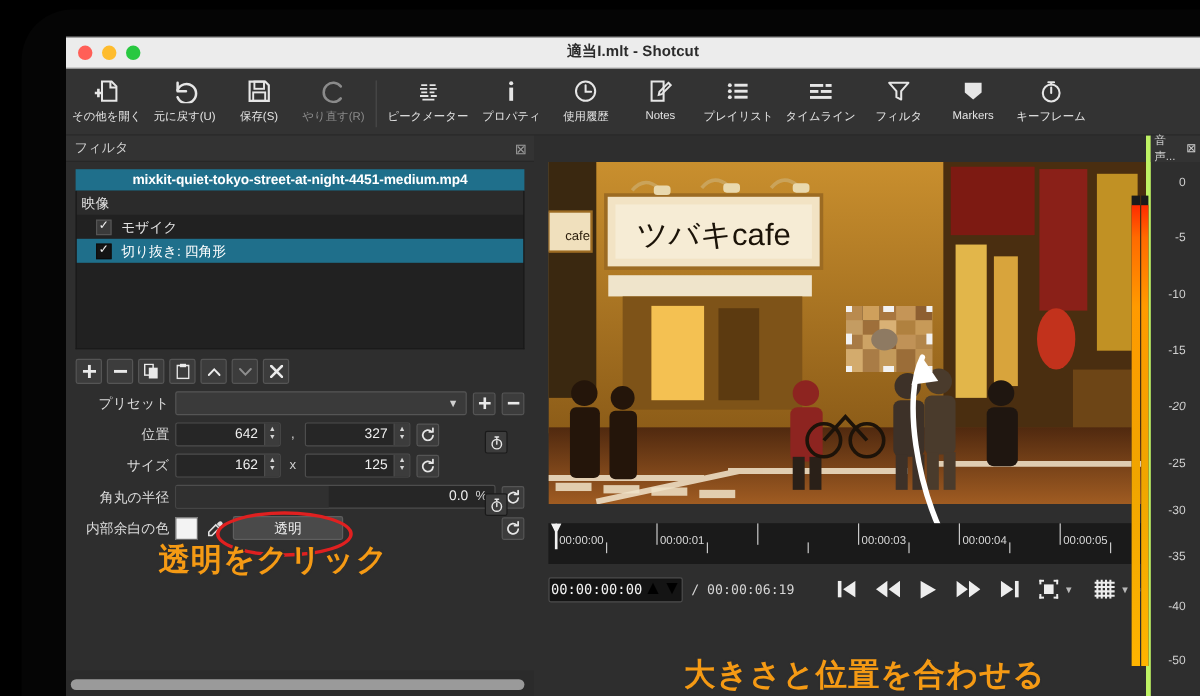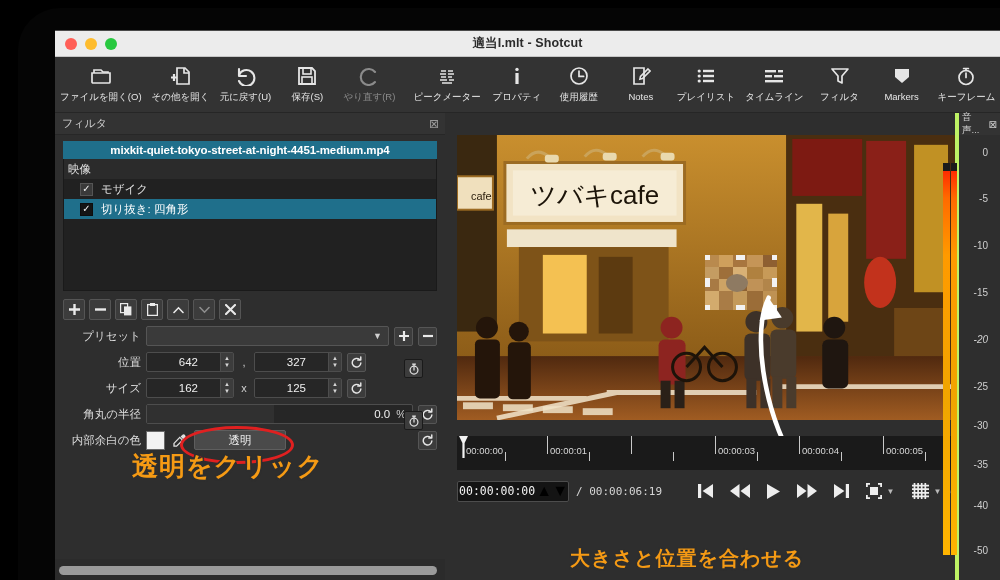--- a/index.html
+++ b/index.html
@@ -92,21 +92,21 @@
   .plab { width:78px; text-align:right; font-size:11.5px; color:#dcdcdc; flex:0 0 auto; }
   .combo {
     flex:1; height:20px; background:#3a3a3a; border:1px solid #555; border-radius:2px;
     display:flex; align-items:center; justify-content:flex-end; padding-right:6px;
     color:#cfcfcf; font-size:9px;
   }
   .spin {
     height:20px; background:#262626; border:1px solid #4d4d4d; border-radius:2px;
     display:flex; align-items:center; width:88px;
   }
-  .spin .v { flex:1; text-align:right; padding-right:22px; color:#efefef; font-size:11.5px; }
+  .spin .v { flex:1; text-align:right; padding-right:5px; color:#efefef; font-size:11.5px; }
   .spin .ar {
     width:13px; height:100%; background:#3c3c3c; border-left:1px solid #4d4d4d;
     display:flex; flex-direction:column; align-items:center; justify-content:center;
     color:#d6d6d6; font-size:6px; line-height:7px;
   }
   .comma { color:#cfcfcf; font-size:11px; width:10px; text-align:center; }
   .slider {
     flex:1; height:20px; background:#262626; border:1px solid #4d4d4d; border-radius:2px;
     display:flex; align-items:center; justify-content:flex-end; position:relative;
   }
@@ -202,29 +202,20 @@
       <div class="traffic">
         <div class="dot r"></div>
         <div class="dot y"></div>
         <div class="dot g"></div>
       </div>
       <div class="title-text">適当I.mlt - Shotcut</div>
     </div>
 
     <div class="toolbar">
 
-      <div class="tbtn">
-        <div class="ic">
-          <svg width="22" height="20" viewBox="0 0 22 20">
-              <path d="M2 7h18v9a1 1 0 0 1-1 1H3a1 1 0 0 1-1-1z" fill="none" stroke="#e6e6e6" stroke-width="1.7"></path>
-              <path d="M4 7V4h7l2 2h5v1" fill="none" stroke="#e6e6e6" stroke-width="1.7"></path>
-            </svg>
-        </div>
-        <div class="lb">ファイルを開く(O)</div>
-      </div>
 
       <div class="tbtn">
         <div class="ic">
           <svg width="22" height="20" viewBox="0 0 22 20">
               <path d="M7 2h8l4 4v12H7z" fill="none" stroke="#e6e6e6" stroke-width="1.7"></path>
               <path d="M14 2v5h5" fill="none" stroke="#e6e6e6" stroke-width="1.7"></path>
               <path d="M4 8v7M1 11.5h6" stroke="#e6e6e6" stroke-width="2.2"></path>
             </svg>
         </div>
         <div class="lb">その他を開く</div>
@@ -702,21 +693,21 @@
             <div class="handle" style="left:31px; bottom:-4px;"></div>
             <div class="handle" style="right:-4px; bottom:-4px;"></div>
           </div>
 
           <svg style="position:absolute; left:0; top:0; width:100%; height:160%; overflow:visible; pointer-events:none;" viewBox="0 0 490 420" preserveAspectRatio="none">
             <path d="M330 300 C 300 250, 290 180, 306 150" fill="none" stroke="#ffffff" stroke-width="4.5" stroke-linecap="round"></path>
             <path d="M306 150 l 13 18 l -22 3 z" fill="#ffffff"></path>
           </svg>
         </div>
 
-        <div class="annot" style="left:125px; top:432px; font-size:20px; letter-spacing:1px;">大きさと位置を合わせる</div>
+        <div class="annot" style="left:125px; top:432px; font-size:26px; letter-spacing:1px;">大きさと位置を合わせる</div>
 
         <div class="tl-wrap">
           <div class="ruler">
             <div class="tick" style="left:6px;   height:18px;"></div>
             <div class="tlab" style="left:9px;">00:00:00</div>
             <div class="tick" style="left:48px;  height:9px; top:16px;"></div>
             <div class="tick" style="left:90px;  height:18px;"></div>
             <div class="tlab" style="left:93px;">00:00:01</div>
             <div class="tick" style="left:132px; height:9px; top:16px;"></div>
             <div class="tick" style="left:174px; height:18px;"></div>

